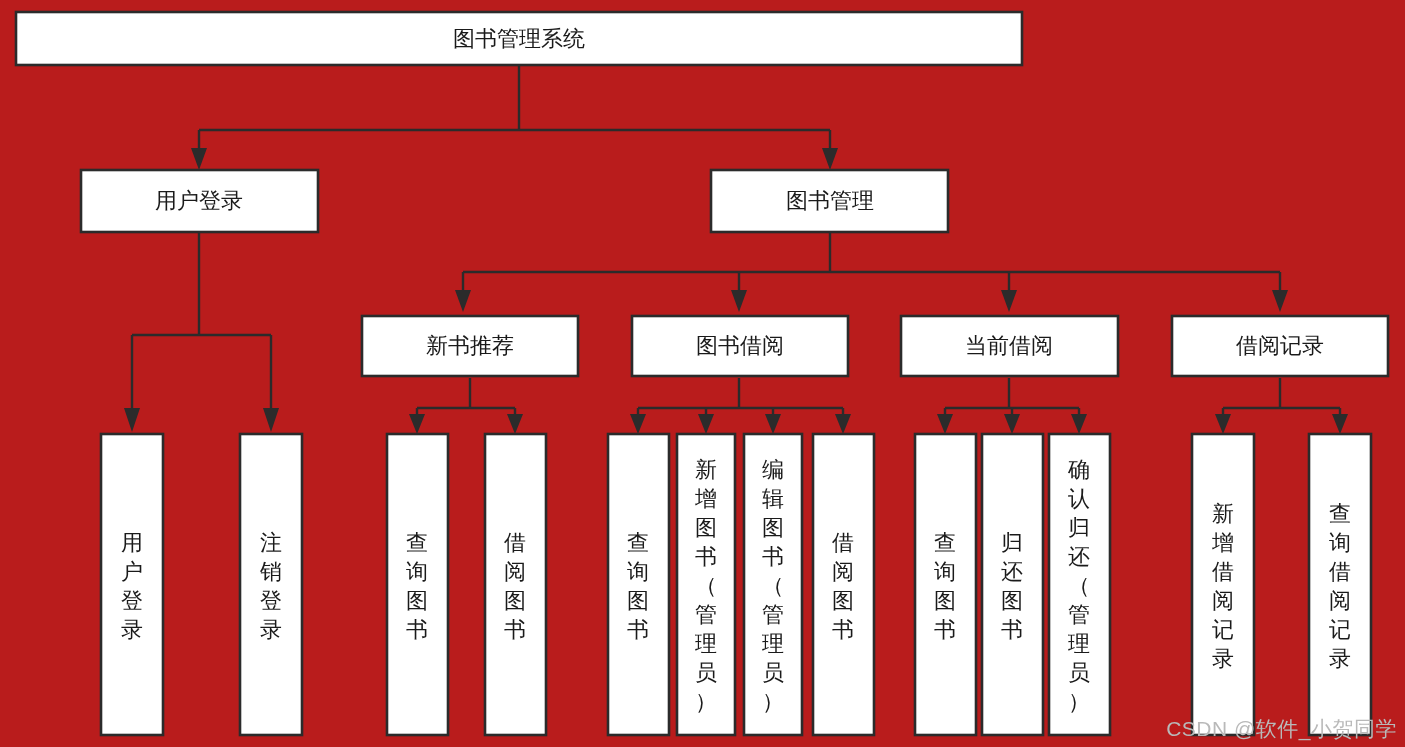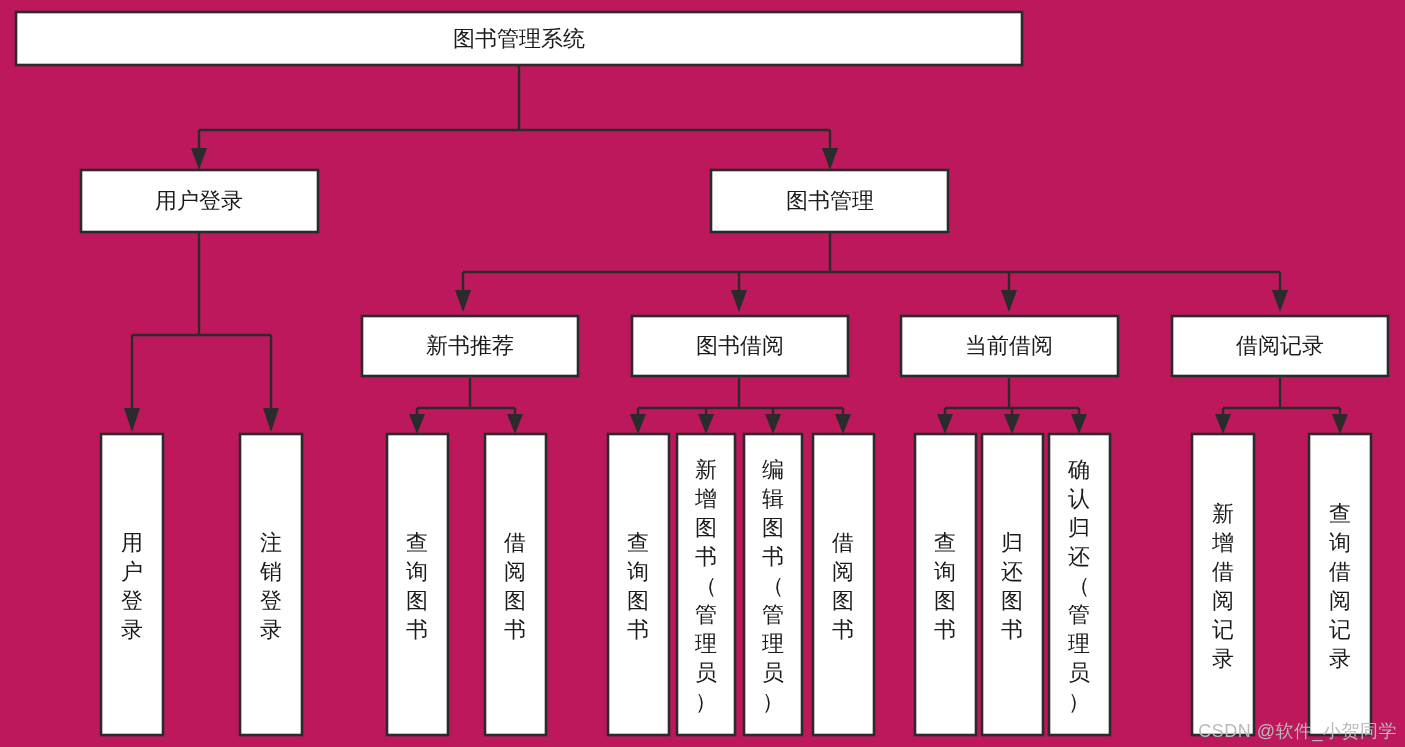--- a/index.html
+++ b/index.html
@@ -10,21 +10,21 @@
   body {
     width: 1405px;
     height: 747px;
     overflow: hidden;
     font-family: "Liberation Sans", "DejaVu Sans", sans-serif;
   }
   #diagram-root {
     position: relative;
     width: 1405px;
     height: 747px;
-    background: #be185d;
+    background: #b91c1c;
   }
   svg#tree-svg {
     position: absolute;
     left: 0;
     top: 0;
     width: 1405px;
     height: 747px;
     display: block;
   }
   .node-box {
@@ -53,21 +53,21 @@
     fill: #1a1a1a;
     font-family: "Liberation Sans", "DejaVu Sans", sans-serif;
     font-size: 22px;
     text-anchor: middle;
   }
   .watermark {
     position: absolute;
     right: 8px;
     bottom: 4px;
     color: #b9b9b9;
-    font-size: 18px;
+    font-size: 21px;
     font-family: "Liberation Sans", "DejaVu Sans", sans-serif;
     letter-spacing: 0.5px;
     white-space: nowrap;
     pointer-events: none;
   }
 </style>
 </head>
 <body>
 
 <div id="diagram-root">

